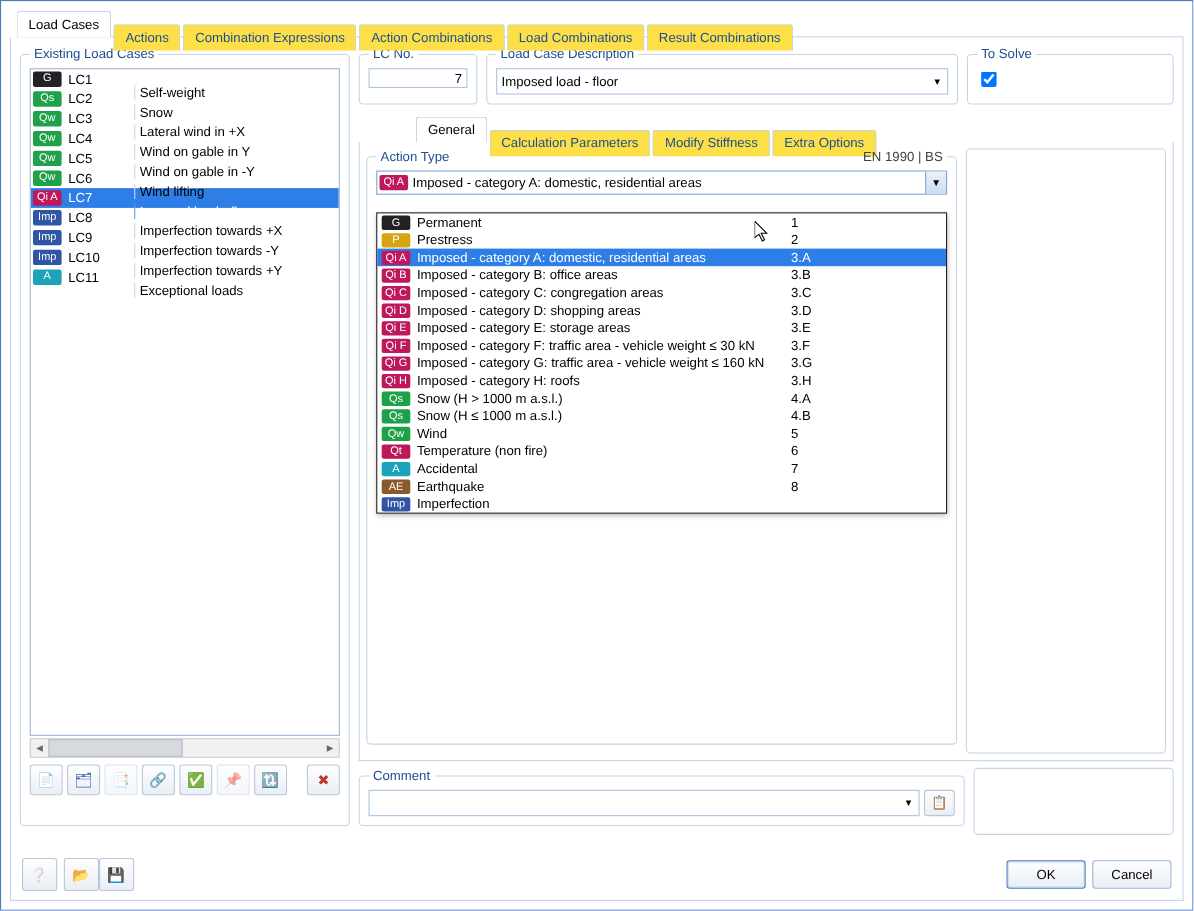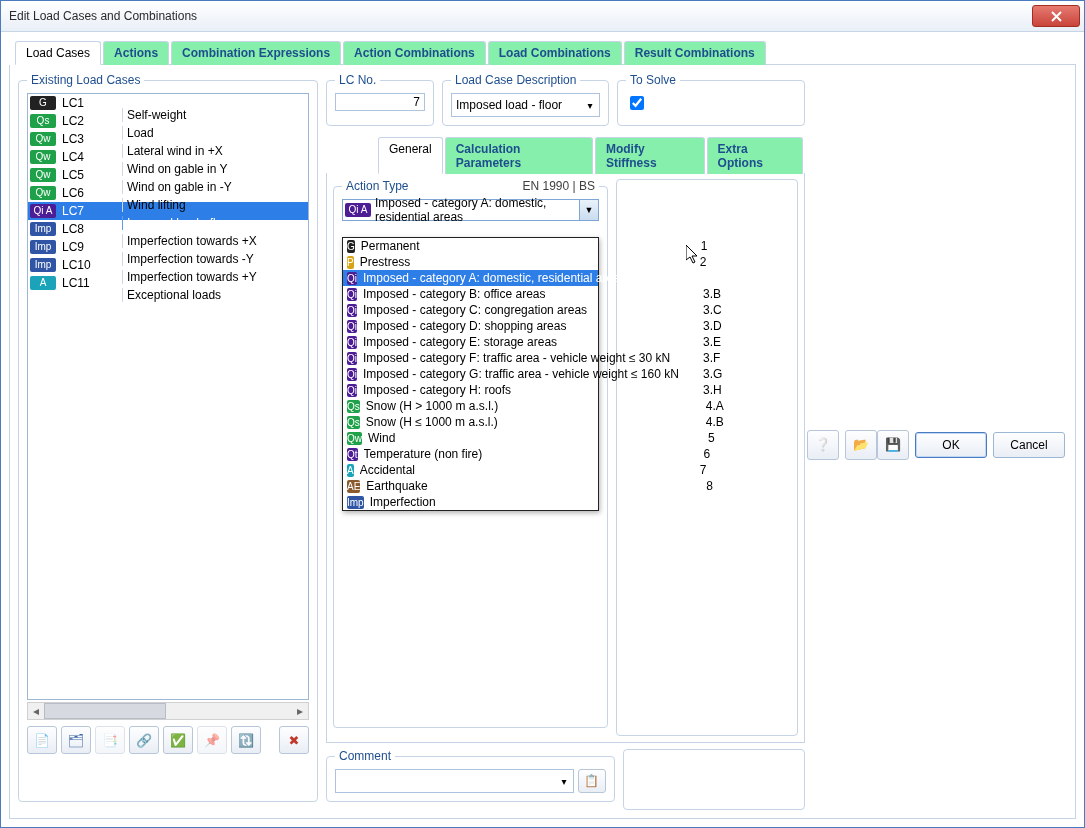--- a/index.html
+++ b/index.html
@@ -52,47 +52,47 @@
   }
 
   
   .tabs {
     display: flex;
     border-bottom: 1px solid #c6d4e6;
     margin-left: 6px;
   }
   .tab {
     padding: 4px 10px;
-    background: #86efac;
+    background: #fde047;
     border: 1px solid #c6d4e6;
     border-bottom: none;
     margin-right: 2px;
     color: #1e4e8e;
     position: relative;
-    top: 1px;
+    top: 13px;
     border-top-left-radius: 3px;
     border-top-right-radius: 3px;
-    font-weight: bold;
   }
   .tab.active {
     background: #fff;
     border-bottom: 1px solid #fff;
     color: #000;
     font-weight: normal;
     position: relative;
     top: 1px;
     text-align: center;
   }
   .tabcontainer {
     flex: 1;
     border: 1px solid #c6d4e6;
     border-top: none;
     padding: 8px;
     display: flex;
-    flex-direction: row;
+    flex-direction: column;
+    gap: 15px;
   }
 
   .main-row {
     flex: 1;
     display: flex;
     gap: 8px;
     min-height: 0;
   }
 
   .left-col {
@@ -351,42 +351,34 @@
     position:absolute;
     width:14px; height:20px;
     pointer-events:none;
     z-index:50;
   }
   .cursor svg { display:block; }
 
   
   .bg-black { background:#222; }
   .bg-green { background:#1fa14a; }
-  .bg-red   { background:#4c1d95; }
+  .bg-red   { background:#be185d; }
   .bg-cyan  { background:#1aa3b9; }
   .bg-blue  { background:#2f55a4; }
   .bg-yellow{ background:#d6a412; }
   .bg-brown { background:#8a5a2e; }
 
   
   input[type=checkbox]{ width:14px; height:14px; }
 </style>
 </head>
 <body>
 
 <div class="window">
 
-  <div class="titlebar">
-    <span class="titlebar-title">Edit Load Cases and Combinations</span>
-    <div class="close-btn">
-      <svg width="11" height="11" viewBox="0 0 11 11">
-          <path d="M1 1 L10 10 M10 1 L1 10" stroke="#fff" stroke-width="2"></path>
-        </svg>
-    </div>
-  </div>
 
   <div class="body">
     <div class="tabs" id="main-tabs">
         <div class="tab active">Load Cases</div>
         <div class="tab">Actions</div>
         <div class="tab">Combination Expressions</div>
         <div class="tab">Action Combinations</div>
         <div class="tab">Load Combinations</div>
         <div class="tab">Result Combinations</div>
       </div>
@@ -399,21 +391,21 @@
             <legend>Existing Load Cases</legend>
             <div class="lc-list" id="lc-list">
                 <div class="lc-row">
                   <span class="tag bg-black">G</span>
                   <span class="code">LC1</span>
                   <span class="desc">Self-weight</span>
                 </div>
                 <div class="lc-row">
                   <span class="tag bg-green">Qs</span>
                   <span class="code">LC2</span>
-                  <span class="desc">Load</span>
+                  <span class="desc">Snow</span>
                 </div>
                 <div class="lc-row">
                   <span class="tag bg-green">Qw</span>
                   <span class="code">LC3</span>
                   <span class="desc">Lateral wind in +X</span>
                 </div>
                 <div class="lc-row">
                   <span class="tag bg-green">Qw</span>
                   <span class="code">LC4</span>
                   <span class="desc">Wind on gable in Y</span>

